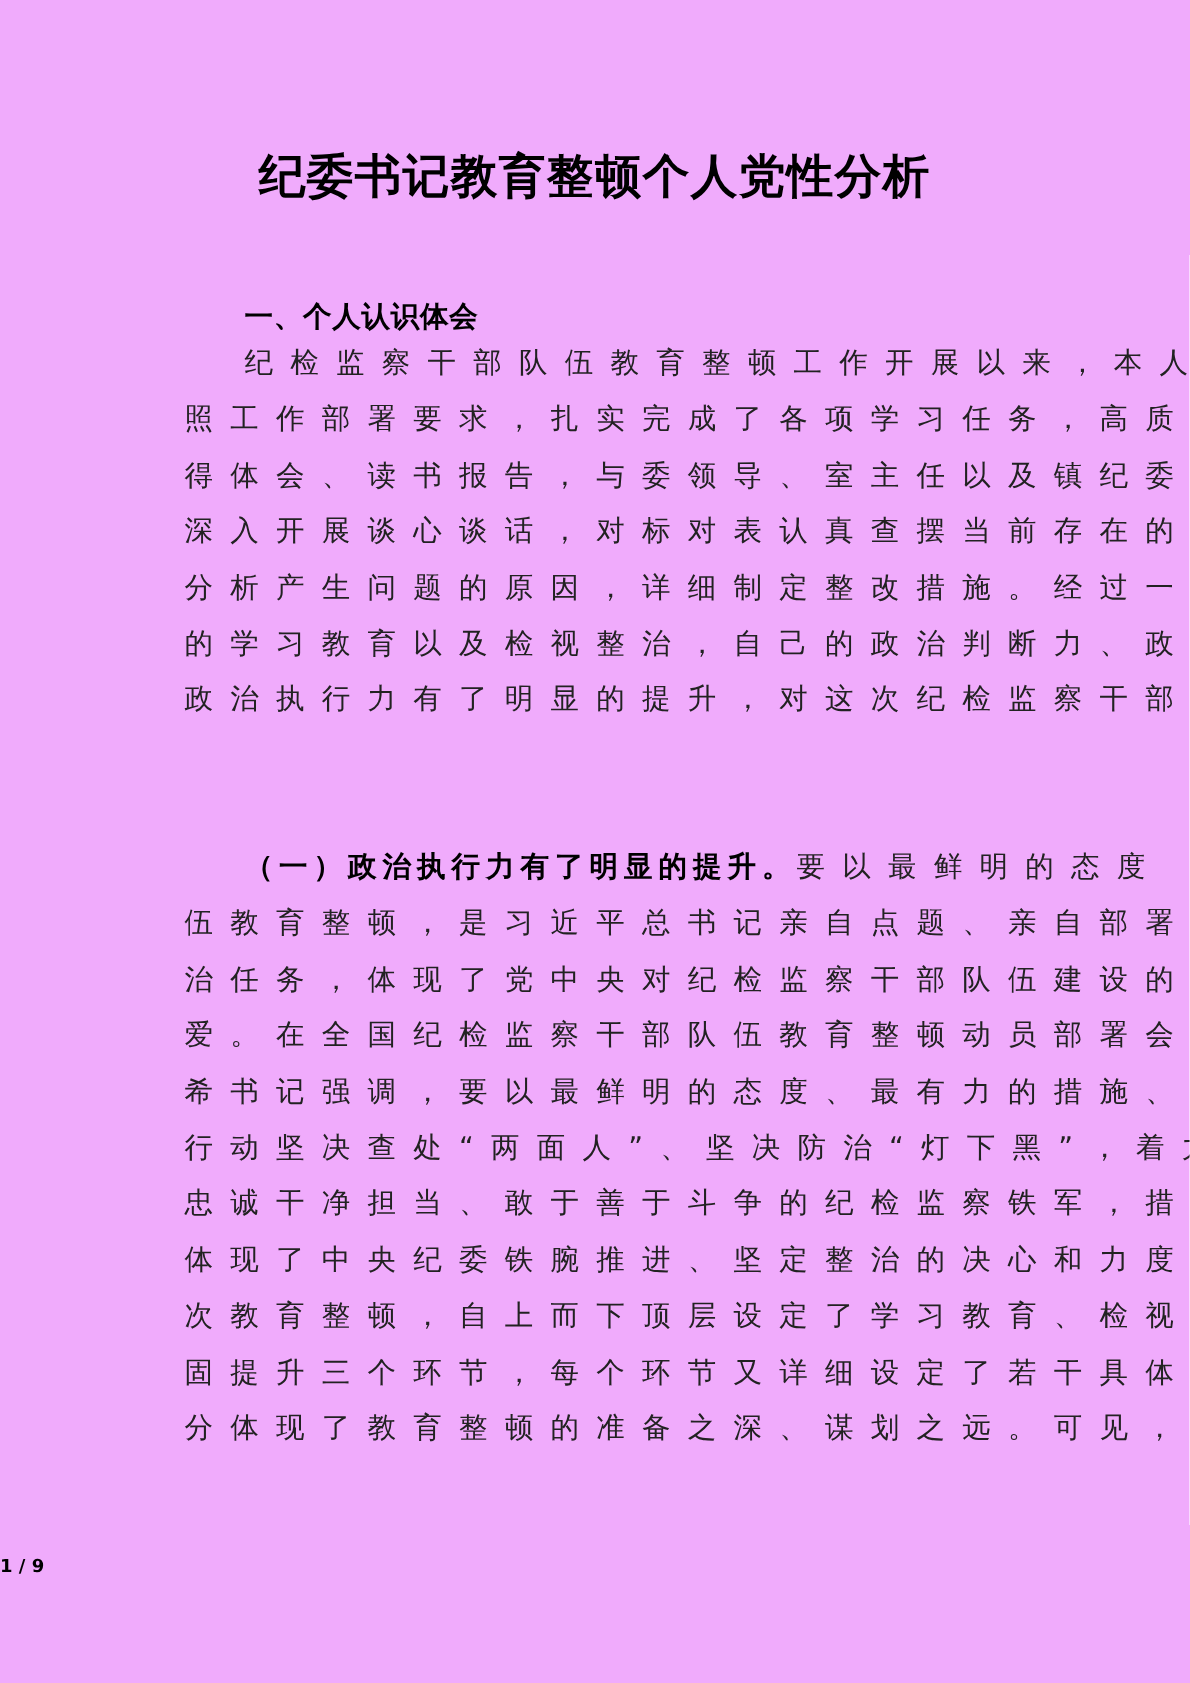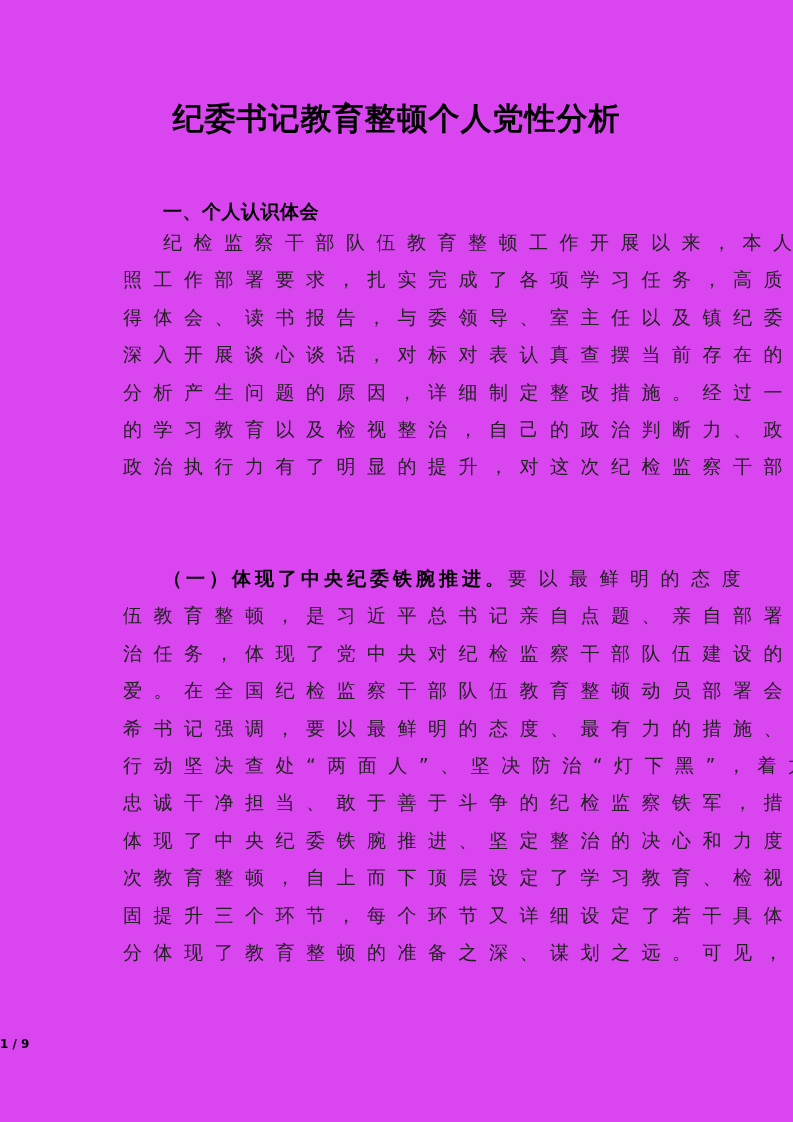--- a/index.html
+++ b/index.html
@@ -1,18 +1,18 @@
 <!DOCTYPE html>
 <html><head>
 <meta charset="utf-8">
 <style>
   html, body { margin: 0; padding: 0; background: #ffffff; }
   body { width: 793px; height: 1122px; position: relative; overflow: hidden;
          font-family: "DejaVu Sans", "Liberation Sans", sans-serif; color: #1a1a1a; }
-  .page { position: absolute; left: 0; top: 0; width: 793px; height: 1122px; background: #d946ef; }
+  .page { position: absolute; left: 0; top: 0; width: 793px; height: 1122px; background: #f0abfc; }
   .title { position: absolute; left: 0; top: 96px; width: 793px; text-align: center;
            font-size: 31px; font-weight: bold; color: #000; letter-spacing: 1px; line-height: 44px; }
   .heading1 { position: absolute; left: 163px; top: 198px; font-size: 19px; font-weight: bold;
               color: #000; line-height: 26px; letter-spacing: 0.5px; }
   .body-text { position: absolute; left: 123px; width: 552px; font-size: 19px;
                line-height: 37.4px; color: #222; letter-spacing: 11.5px; text-align: justify; }
   .line { display: block; white-space: nowrap; height: 37.4px; overflow: visible; }
   .indent { padding-left: 40px; }
   .bold-lead { font-weight: bold; color: #000; letter-spacing: 4px; }
   #para1 { top: 224px; }
@@ -33,21 +33,21 @@
     <span class="line indent">纪检监察干部队伍教育整顿工作开展以来，本人认真按</span>
     <span class="line">照工作部署要求，扎实完成了各项学习任务，高质量撰写心</span>
     <span class="line">得体会、读书报告，与委领导、室主任以及镇纪委两位同事</span>
     <span class="line">深入开展谈心谈话，对标对表认真查摆当前存在的各项问题，</span>
     <span class="line">分析产生问题的原因，详细制定整改措施。经过一段时间来</span>
     <span class="line">的学习教育以及检视整治，自己的政治判断力、政治领悟力、</span>
     <span class="line">政治执行力有了明显的提升，对这次纪检监察干部队伍教育</span>
   </div>
 
   <div class="body-text" id="para2">
-    <span class="line indent"><span class="bold-lead">（一）体现了中央纪委铁腕推进。</span><span>要以最鲜明的态度</span></span>
+    <span class="line indent"><span class="bold-lead">（一）政治执行力有了明显的提升。</span><span>要以最鲜明的态度</span></span>
     <span class="line">伍教育整顿，是习近平总书记亲自点题、亲自部署的重要政</span>
     <span class="line">治任务，体现了党中央对纪检监察干部队伍建设的关心和厚</span>
     <span class="line">爱。在全国纪检监察干部队伍教育整顿动员部署会议上，李</span>
     <span class="line">希书记强调，要以最鲜明的态度、最有力的措施、最果断的</span>
     <span class="line">行动坚决查处“两面人”、坚决防治“灯下黑”，着力打造</span>
     <span class="line">忠诚干净担当、敢于善于斗争的纪检监察铁军，措辞之严厉</span>
     <span class="line">体现了中央纪委铁腕推进、坚定整治的决心和力度。纵观此</span>
     <span class="line">次教育整顿，自上而下顶层设定了学习教育、检视整治、巩</span>
     <span class="line">固提升三个环节，每个环节又详细设定了若干具体任务，充</span>
     <span class="line">分体现了教育整顿的准备之深、谋划之远。可见，此次整顿</span>

